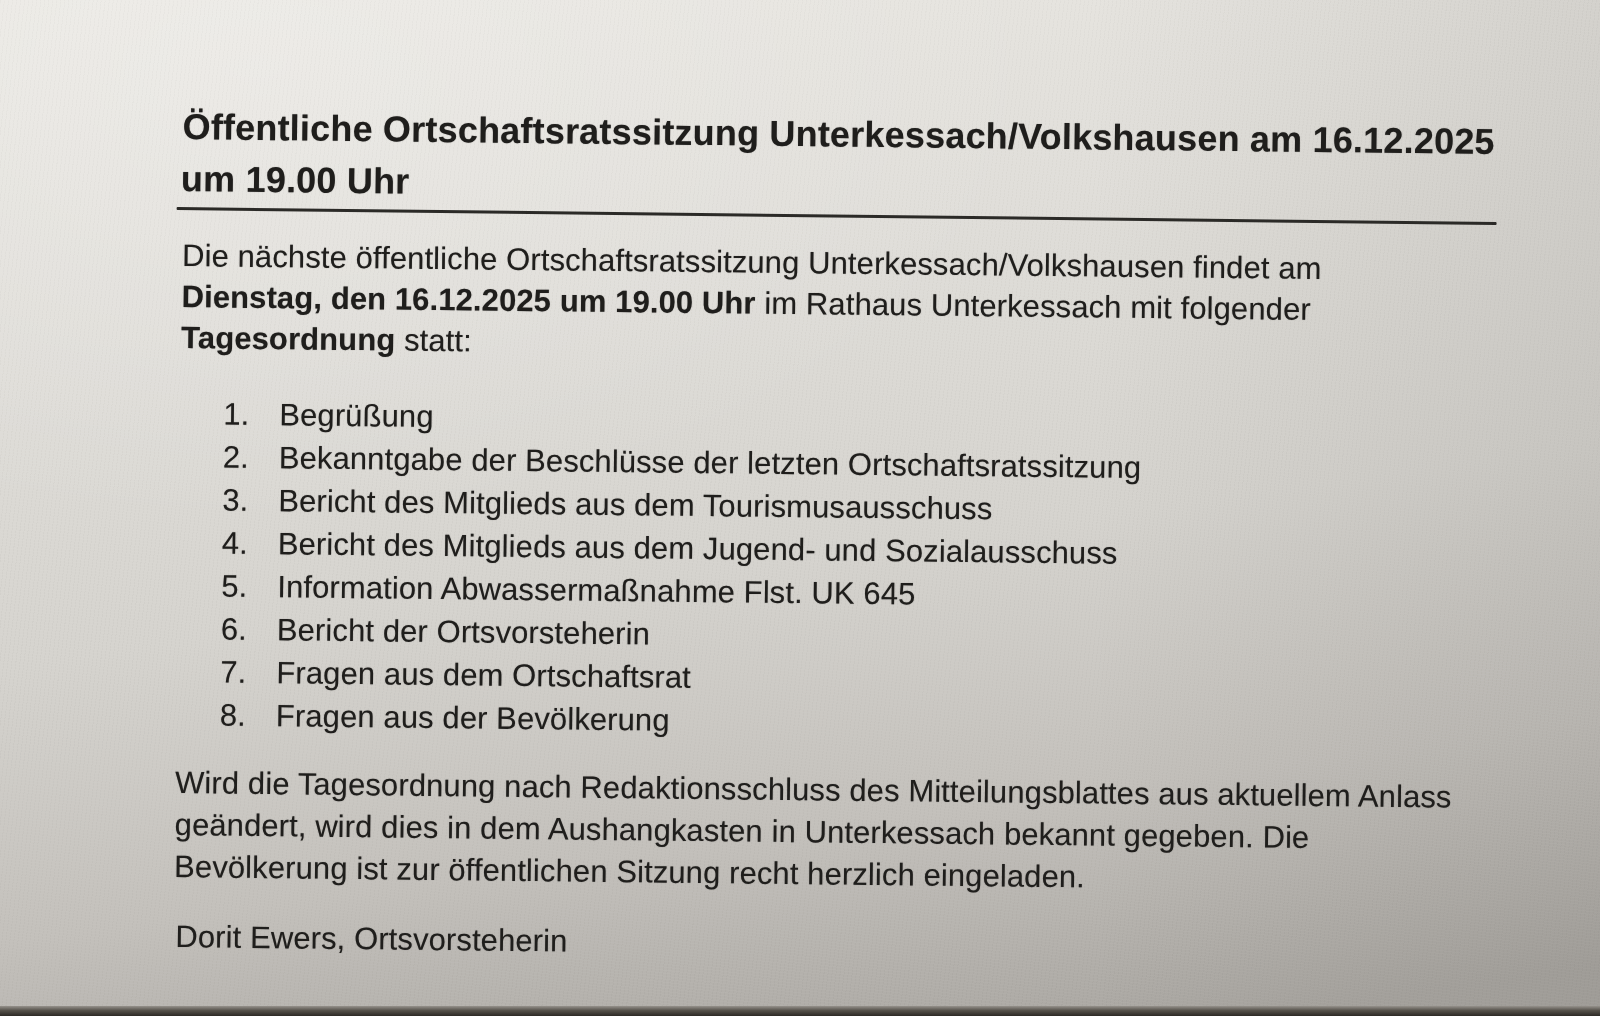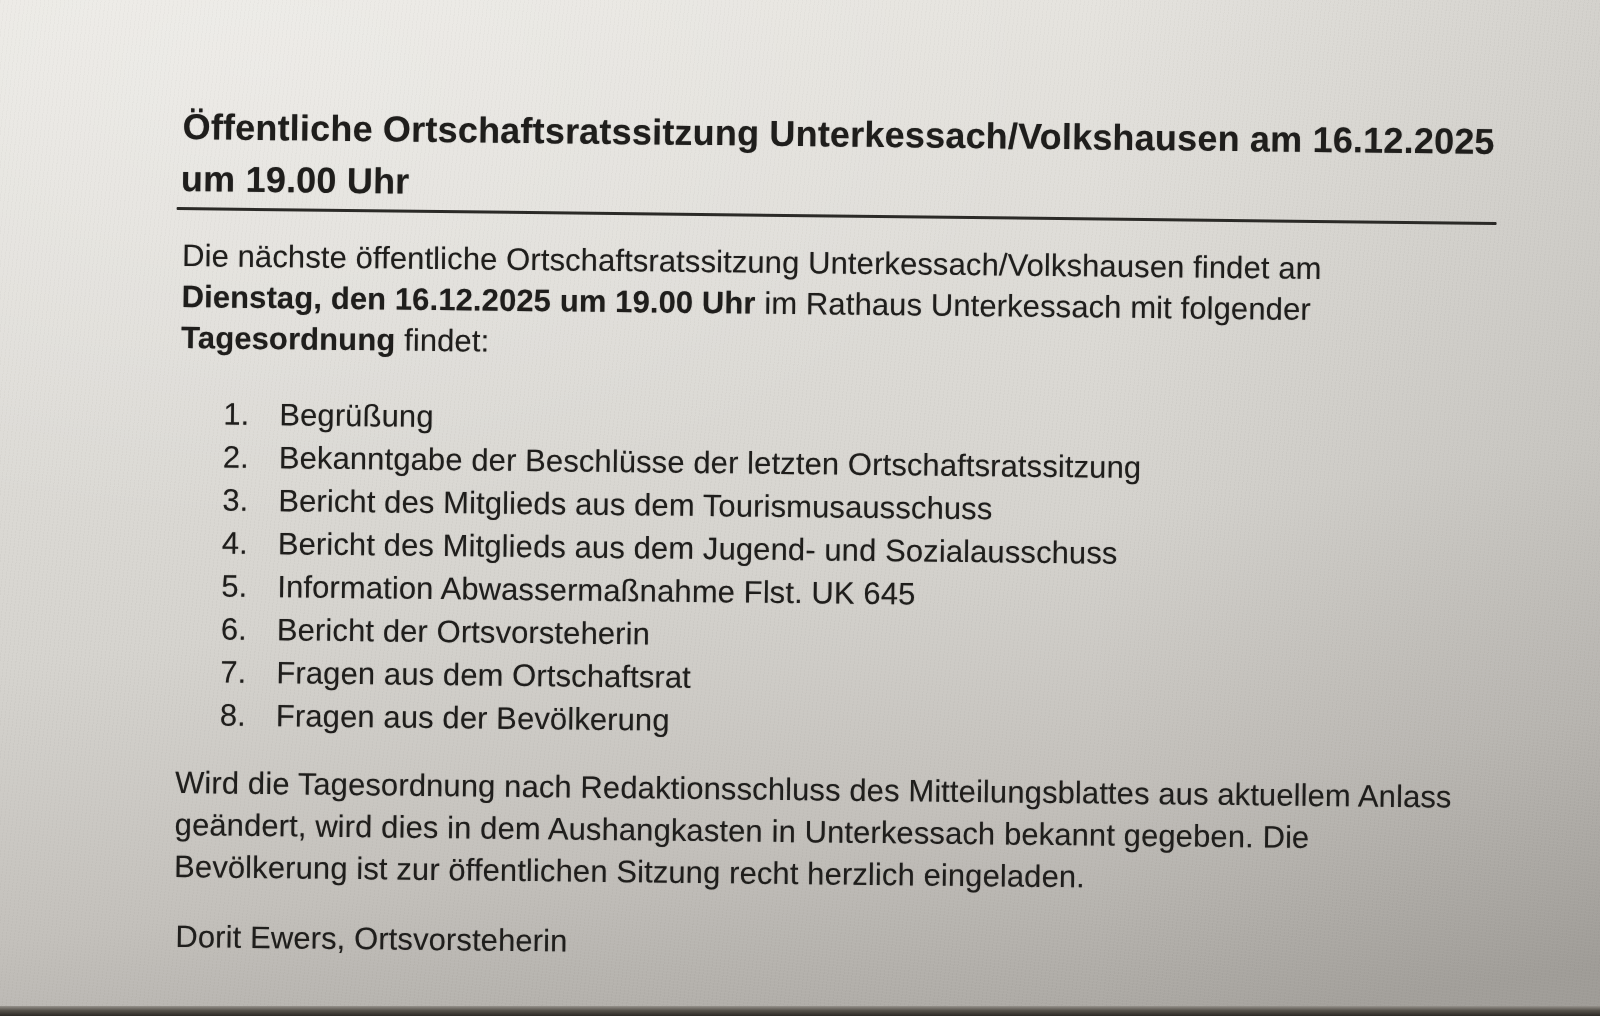--- a/index.html
+++ b/index.html
@@ -56,21 +56,21 @@
 
 <div class="content">
 
   <div class="line title" style="left:184px;top:104px">Öffentliche Ortschaftsratssitzung Unterkessach/Volkshausen am 16.12.2025</div>
   <div class="line title" style="left:183px;top:156px">um 19.00 Uhr</div>
 
   <div class="rule" style="left:179px;top:205px;width:1320px"></div>
 
   <div class="line body-text" style="left:185px;top:236px">Die nächste öffentliche Ortschaftsratssitzung Unterkessach/Volkshausen findet am</div>
   <div class="line body-text" style="left:185px;top:277px"><b>Dienstag, den 16.12.2025 um 19.00 Uhr</b><span> im Rathaus Unterkessach mit folgender</span></div>
-  <div class="line body-text" style="left:185px;top:318px"><b>Tagesordnung</b><span> findet:</span></div>
+  <div class="line body-text" style="left:185px;top:318px"><b>Tagesordnung</b><span> statt:</span></div>
 
   <div class="agenda-row" style="left:228px;top:394px"><span class="agenda-num">1.</span><span>Begrüßung</span></div>
   <div class="agenda-row" style="left:228px;top:437px"><span class="agenda-num">2.</span><span>Bekanntgabe der Beschlüsse der letzten Ortschaftsratssitzung</span></div>
   <div class="agenda-row" style="left:228px;top:480px"><span class="agenda-num">3.</span><span>Bericht des Mitglieds aus dem Tourismusausschuss</span></div>
   <div class="agenda-row" style="left:228px;top:523px"><span class="agenda-num">4.</span><span>Bericht des Mitglieds aus dem Jugend- und Sozialausschuss</span></div>
   <div class="agenda-row" style="left:228px;top:566px"><span class="agenda-num">5.</span><span>Information Abwassermaßnahme Flst. UK 645</span></div>
   <div class="agenda-row" style="left:228px;top:609px"><span class="agenda-num">6.</span><span>Bericht der Ortsvorsteherin</span></div>
   <div class="agenda-row" style="left:228px;top:652px"><span class="agenda-num">7.</span><span>Fragen aus dem Ortschaftsrat</span></div>
   <div class="agenda-row" style="left:228px;top:695px"><span class="agenda-num">8.</span><span>Fragen aus der Bevölkerung</span></div>
 

